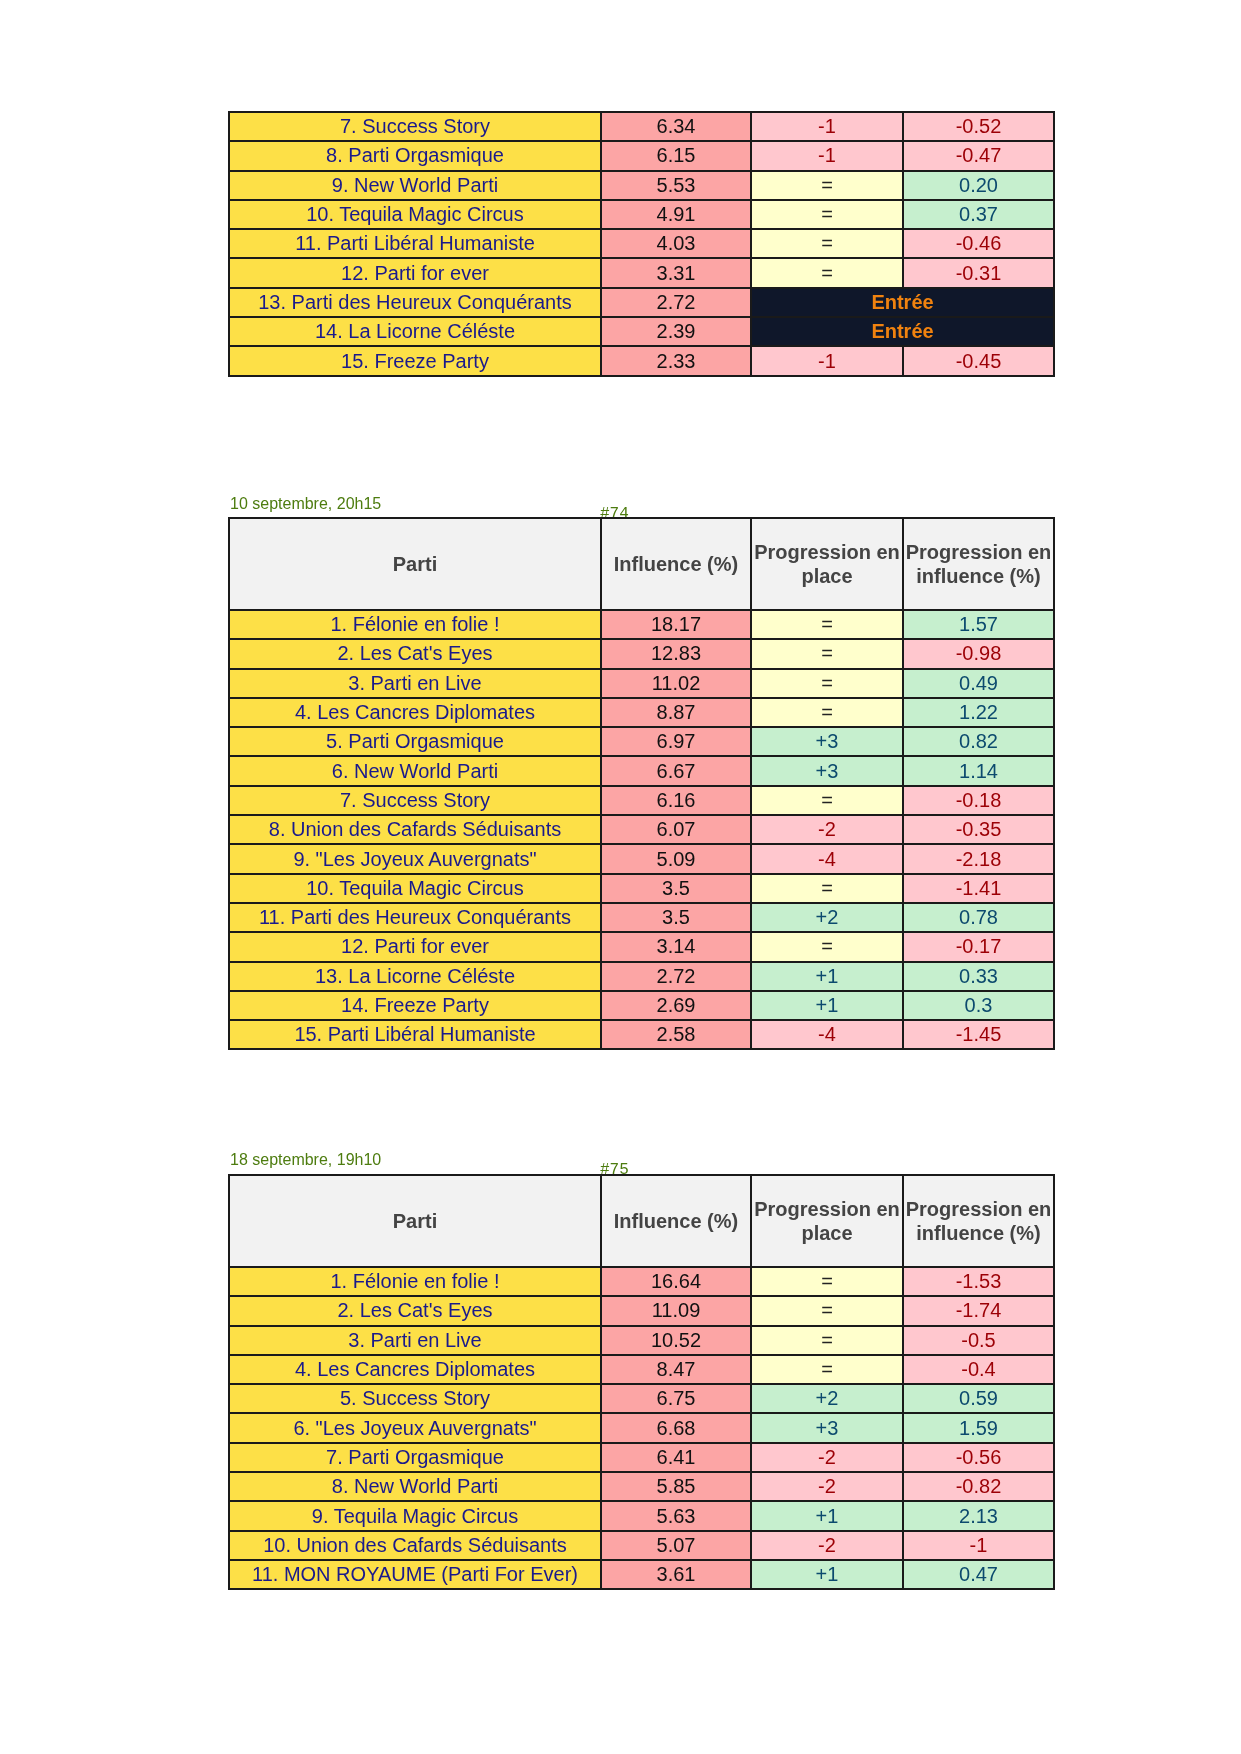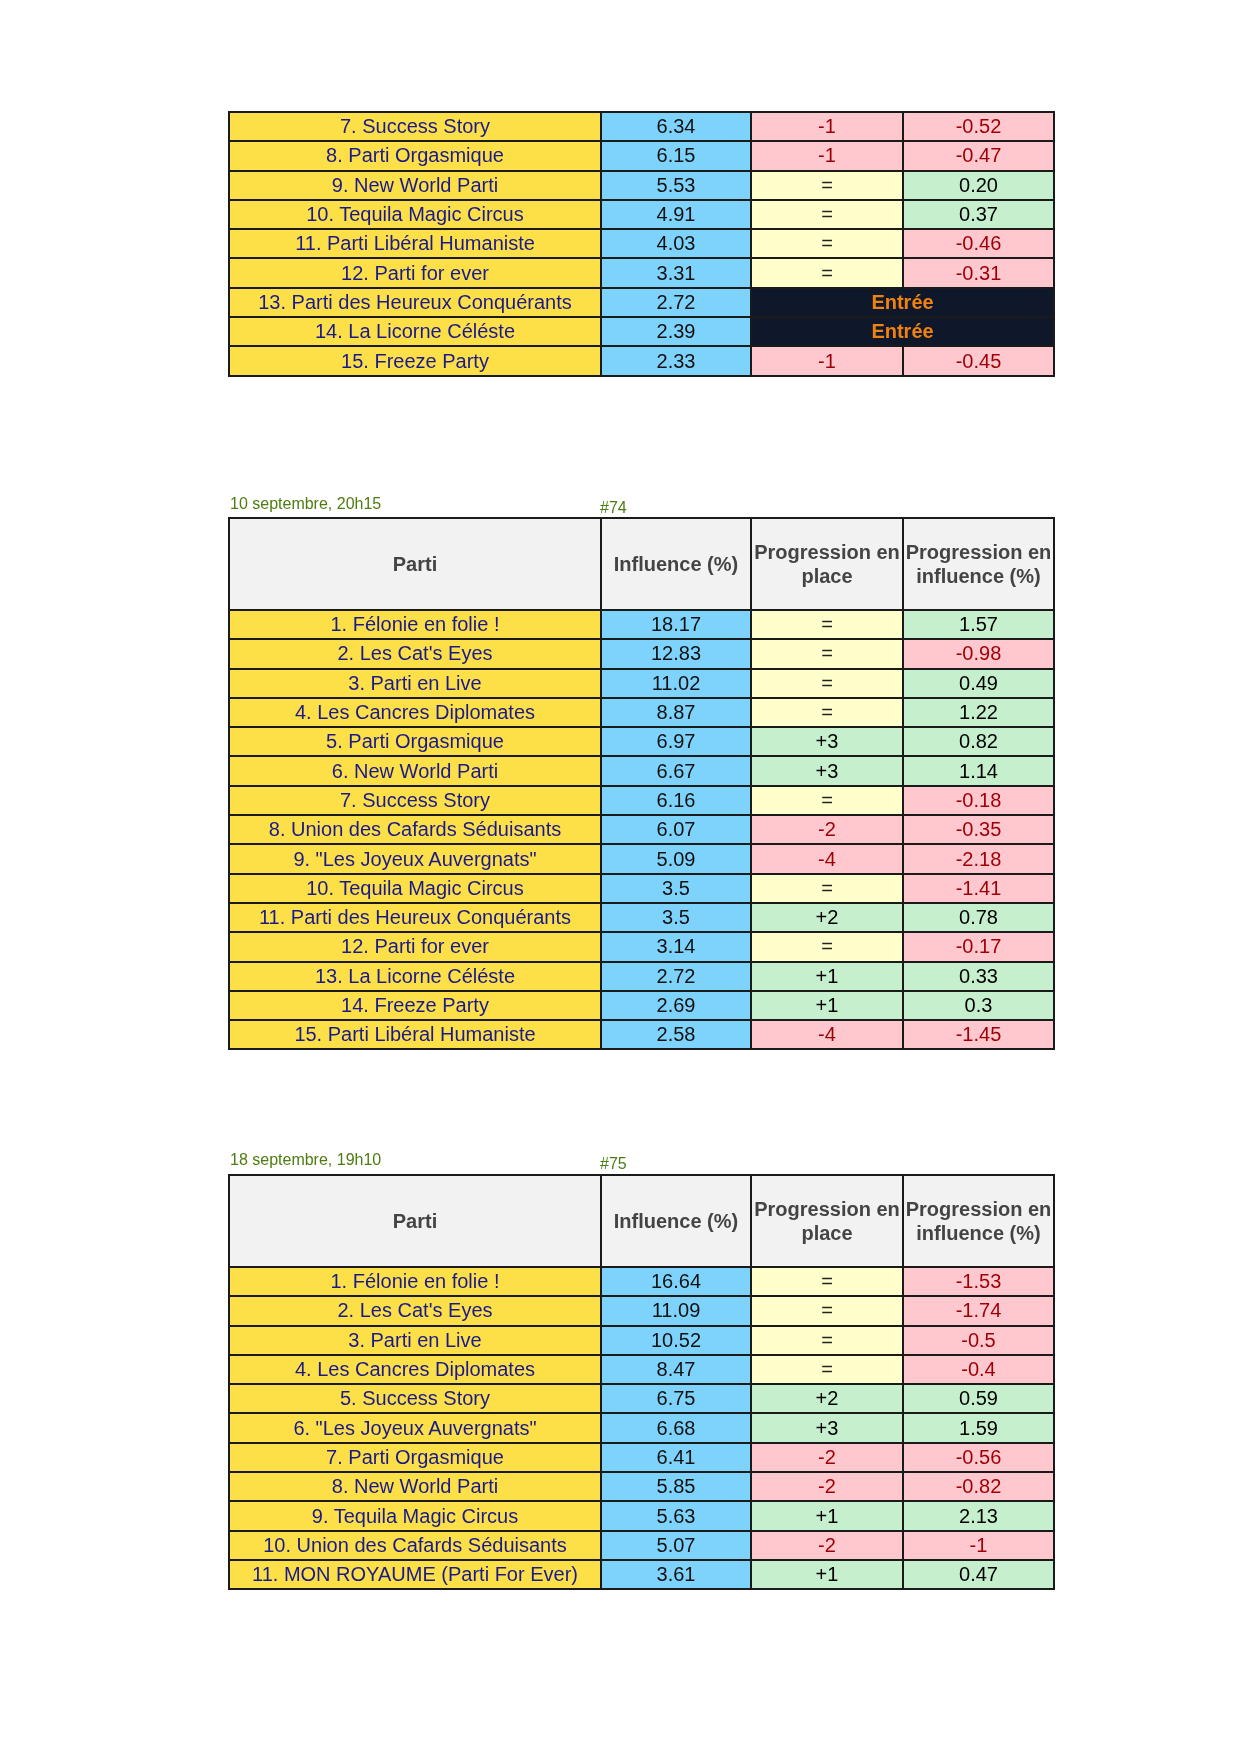--- a/index.html
+++ b/index.html
@@ -1,31 +1,31 @@
 <!DOCTYPE html>
 <html><head>
 <meta charset="utf-8">
 <style>
   html, body { margin:0; padding:0; background:#ffffff; }
   body { width:1241px; height:1754px; position:relative; overflow:hidden;
          font-family:"Liberation Sans", "DejaVu Sans", sans-serif; }
   .caption { position:absolute; left:230px; font-size:16px; color:#4d7c0f; height:24px; line-height:24px; }
-  .caption .num { position:absolute; left:370px; top:4px; white-space:nowrap; }
+  .caption .num { position:absolute; left:370px; top:10px; white-space:nowrap;font-family:Liberation Mono, monospace; }
   .caption .date { white-space:nowrap; }
   table.rank { position:absolute; left:228px; border-collapse:collapse; table-layout:fixed; }
   table.rank td, table.rank th { border:2px solid #1a1a1a; padding:0; text-align:center;
          font-size:20px; white-space:nowrap; overflow:hidden; }
   table.rank col.c1 { width:372px; } table.rank col.c2 { width:150px; }
   table.rank col.c3 { width:152px; } table.rank col.c4 { width:151px; }
   table.rank tr.row td { height:27.3px; line-height:27px; }
   table.rank th { background:#f2f2f2; color:#444; font-weight:bold; height:90px; line-height:24px; font-size:20px; white-space:normal; }
   td.party { background:#fde047; color:#1a1a8c; }
-  td.infl { background:#7dd3fc; color:#111; }
+  td.infl { background:#fca5a5; color:#111; }
   td.neg { background:#ffc7ce; color:#9c0006; }
-  td.pos { background:#c6efce; color:#000000; }
+  td.pos { background:#c6efce; color:#0c4a6e; }
   td.eq { background:#ffffcc; color:#222; }
   td.entree { background:#0f172a; color:#f0820f; font-weight:bold; }
 </style>
 </head>
 <body>
 
 <table class="rank" id="t0" style="top:111px;">
   <colgroup>
       <col class="c1">
       <col class="c2">

